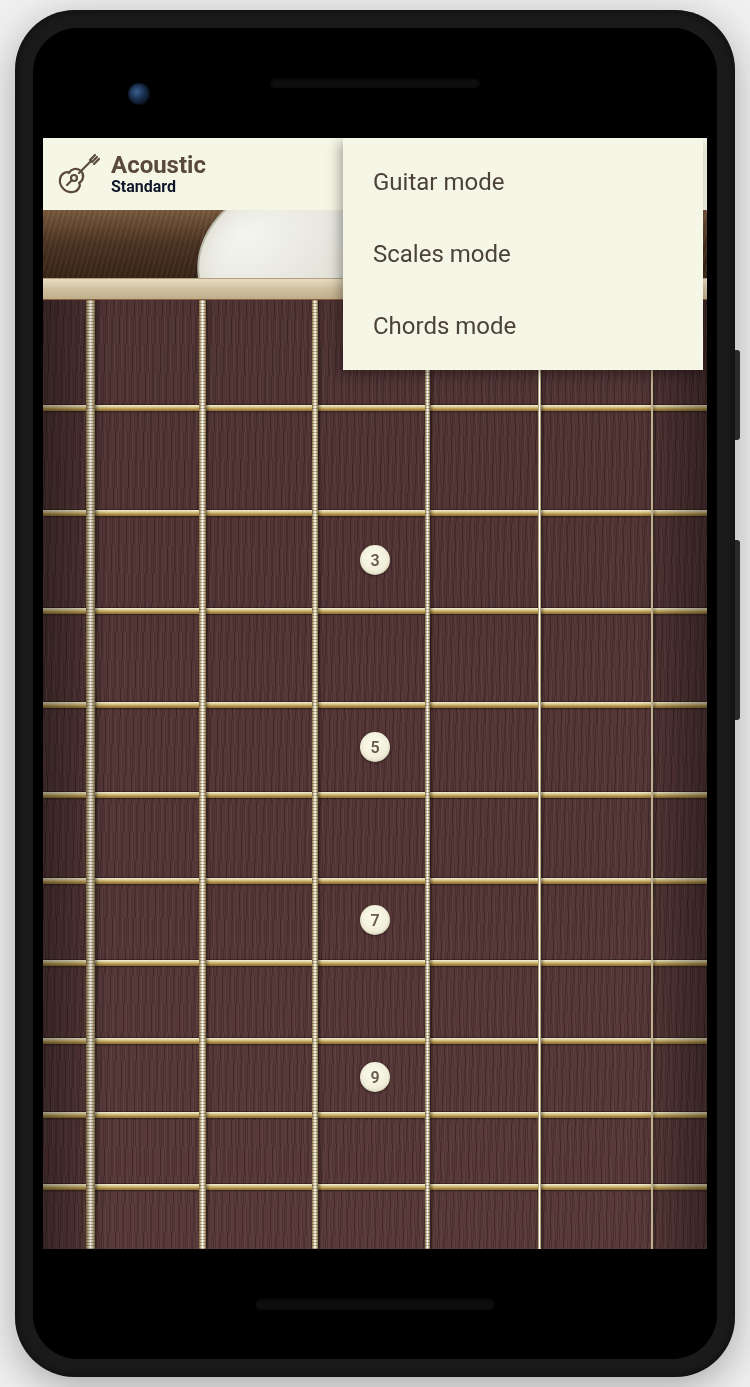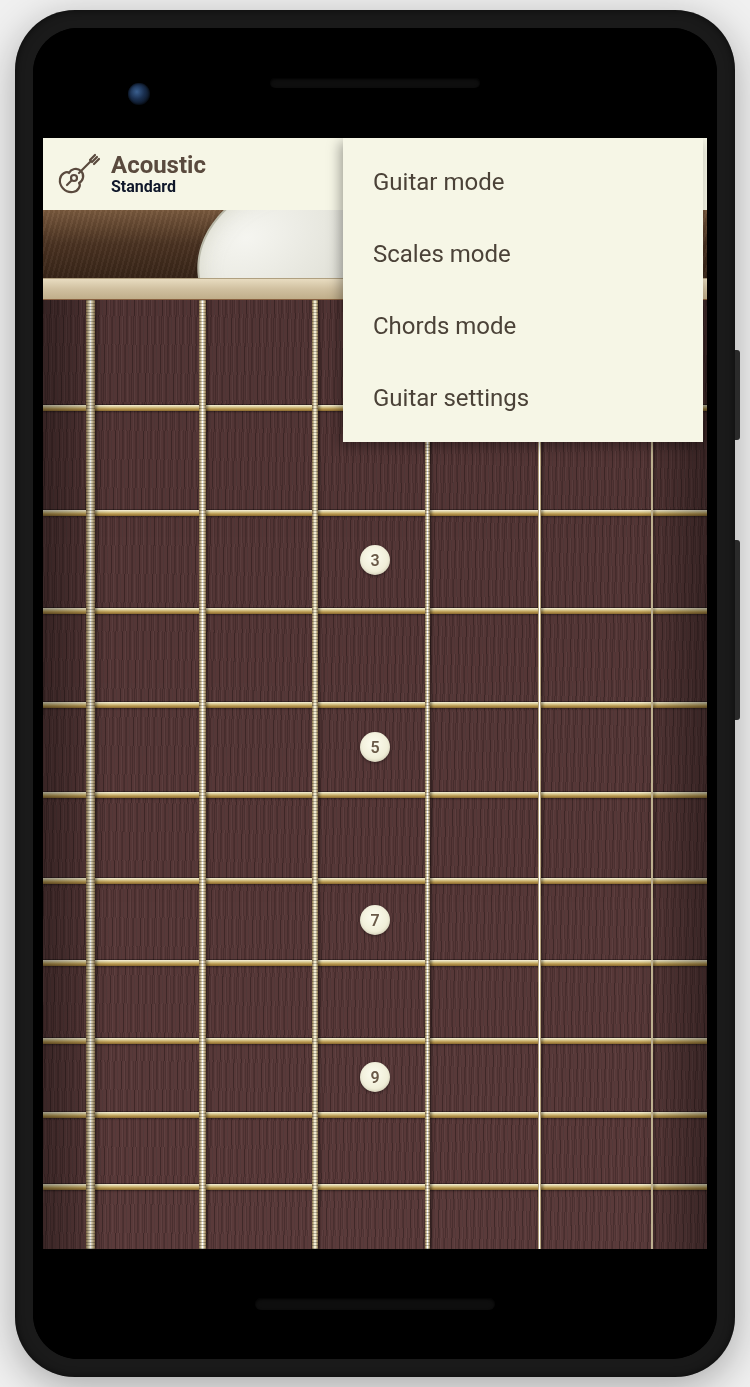--- a/index.html
+++ b/index.html
@@ -316,21 +316,20 @@
           <div class="gstring wound" style="left:40.5%; width:6px"></div>
           <div class="gstring wound" style="left:57.5%; width:5px"></div>
           <div class="gstring" style="left:74.5%; width:3px"></div>
           <div class="gstring" style="left:91.5%; width:2px"></div>
         </div>
 
         <div class="dropdown">
           <div class="dropdown-item">Guitar mode</div>
           <div class="dropdown-item">Scales mode</div>
           <div class="dropdown-item">Chords mode</div>
-          <div class="dropdown-item">Guitar settings</div>
         </div>
 
       </div>
     </div>
 
     <div class="bottom-bezel">
       <div class="bottom-speaker"></div>
     </div>
   </div>
 </div>

